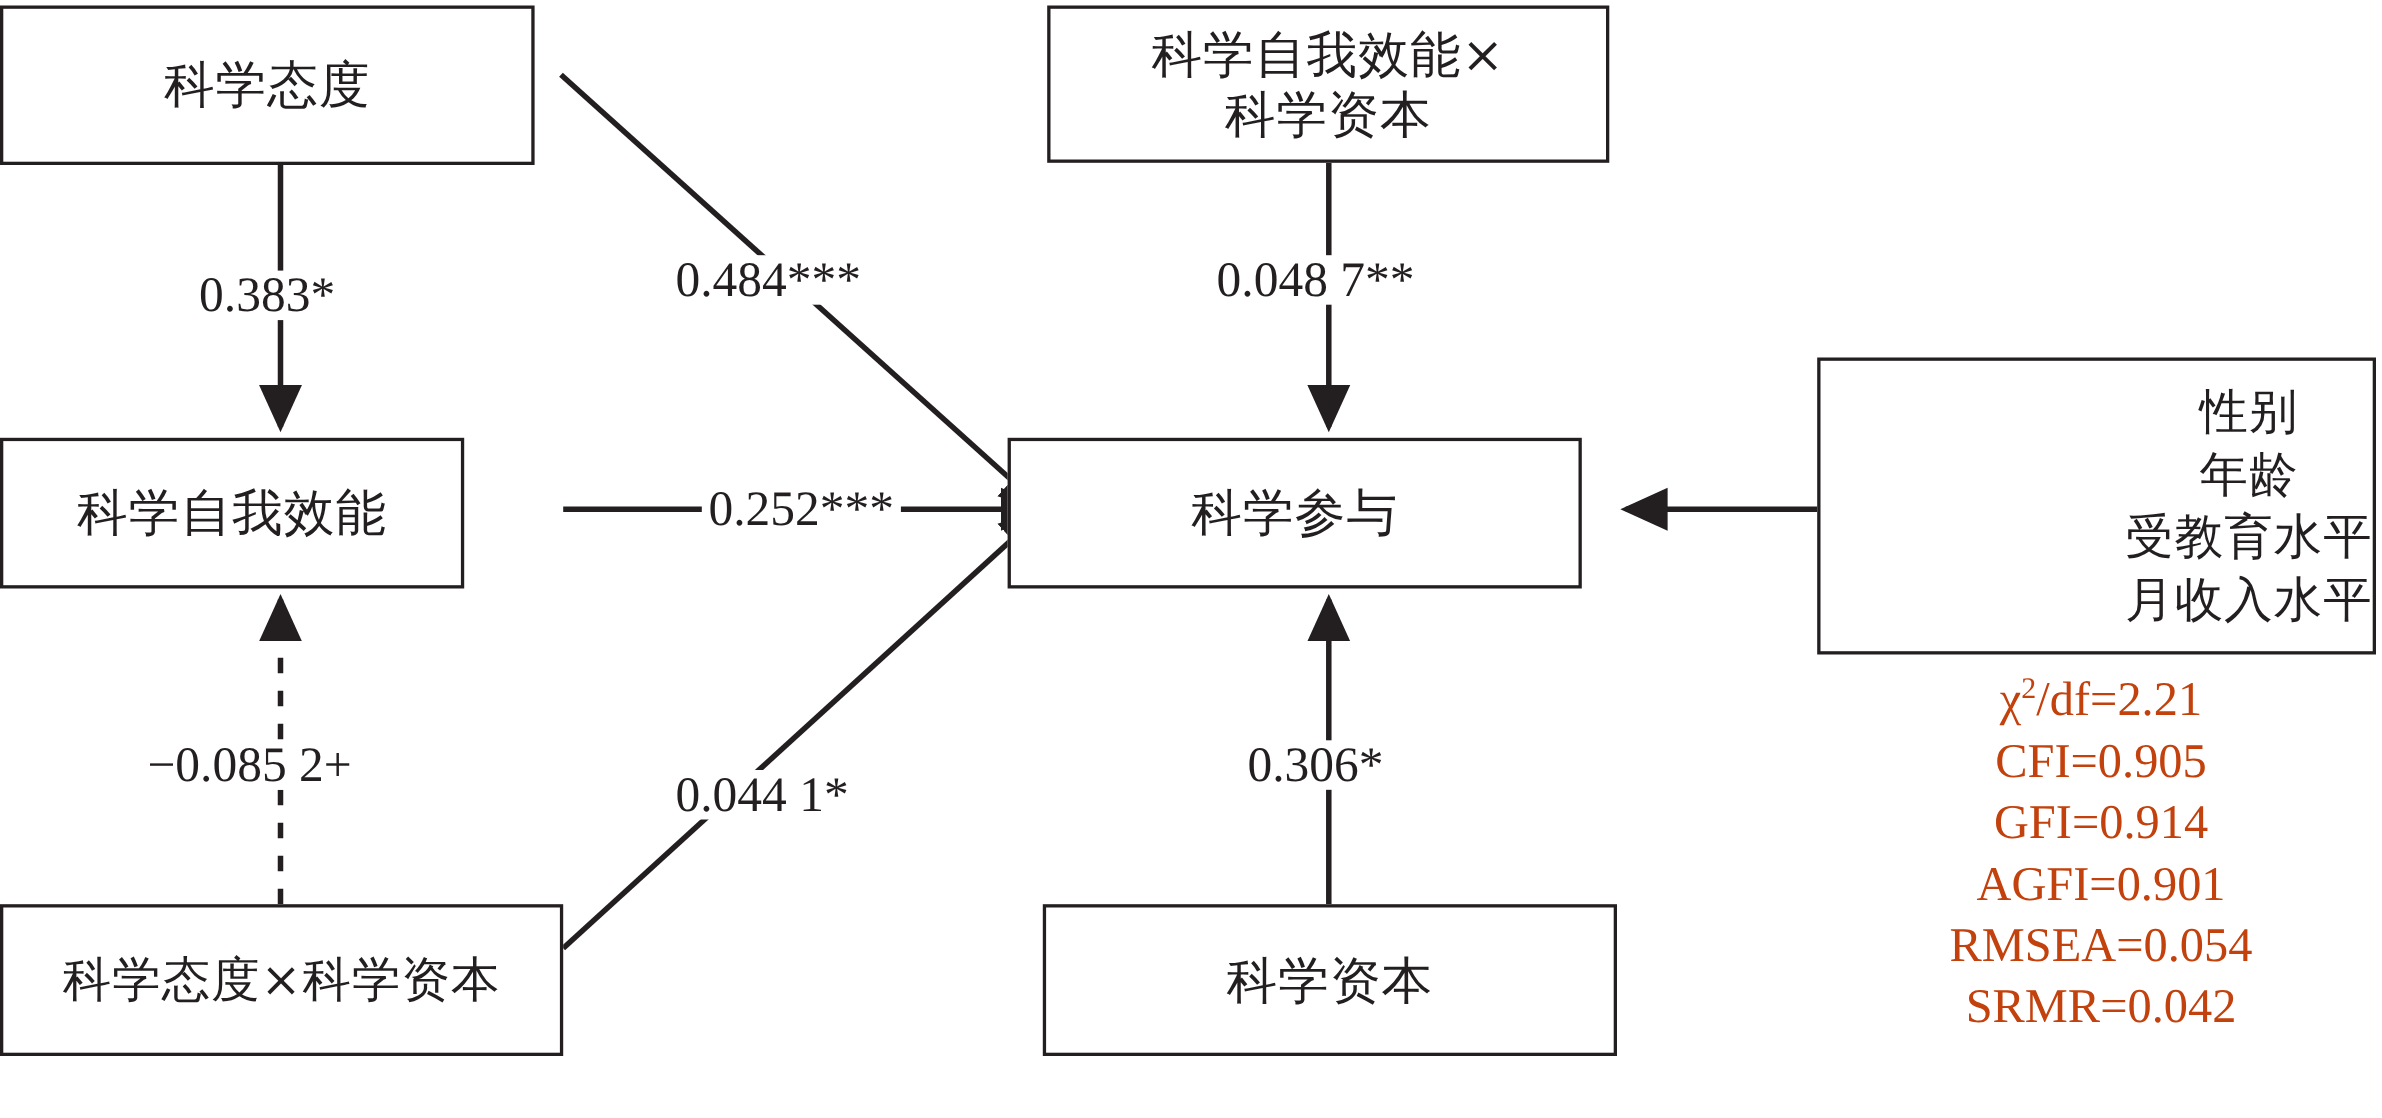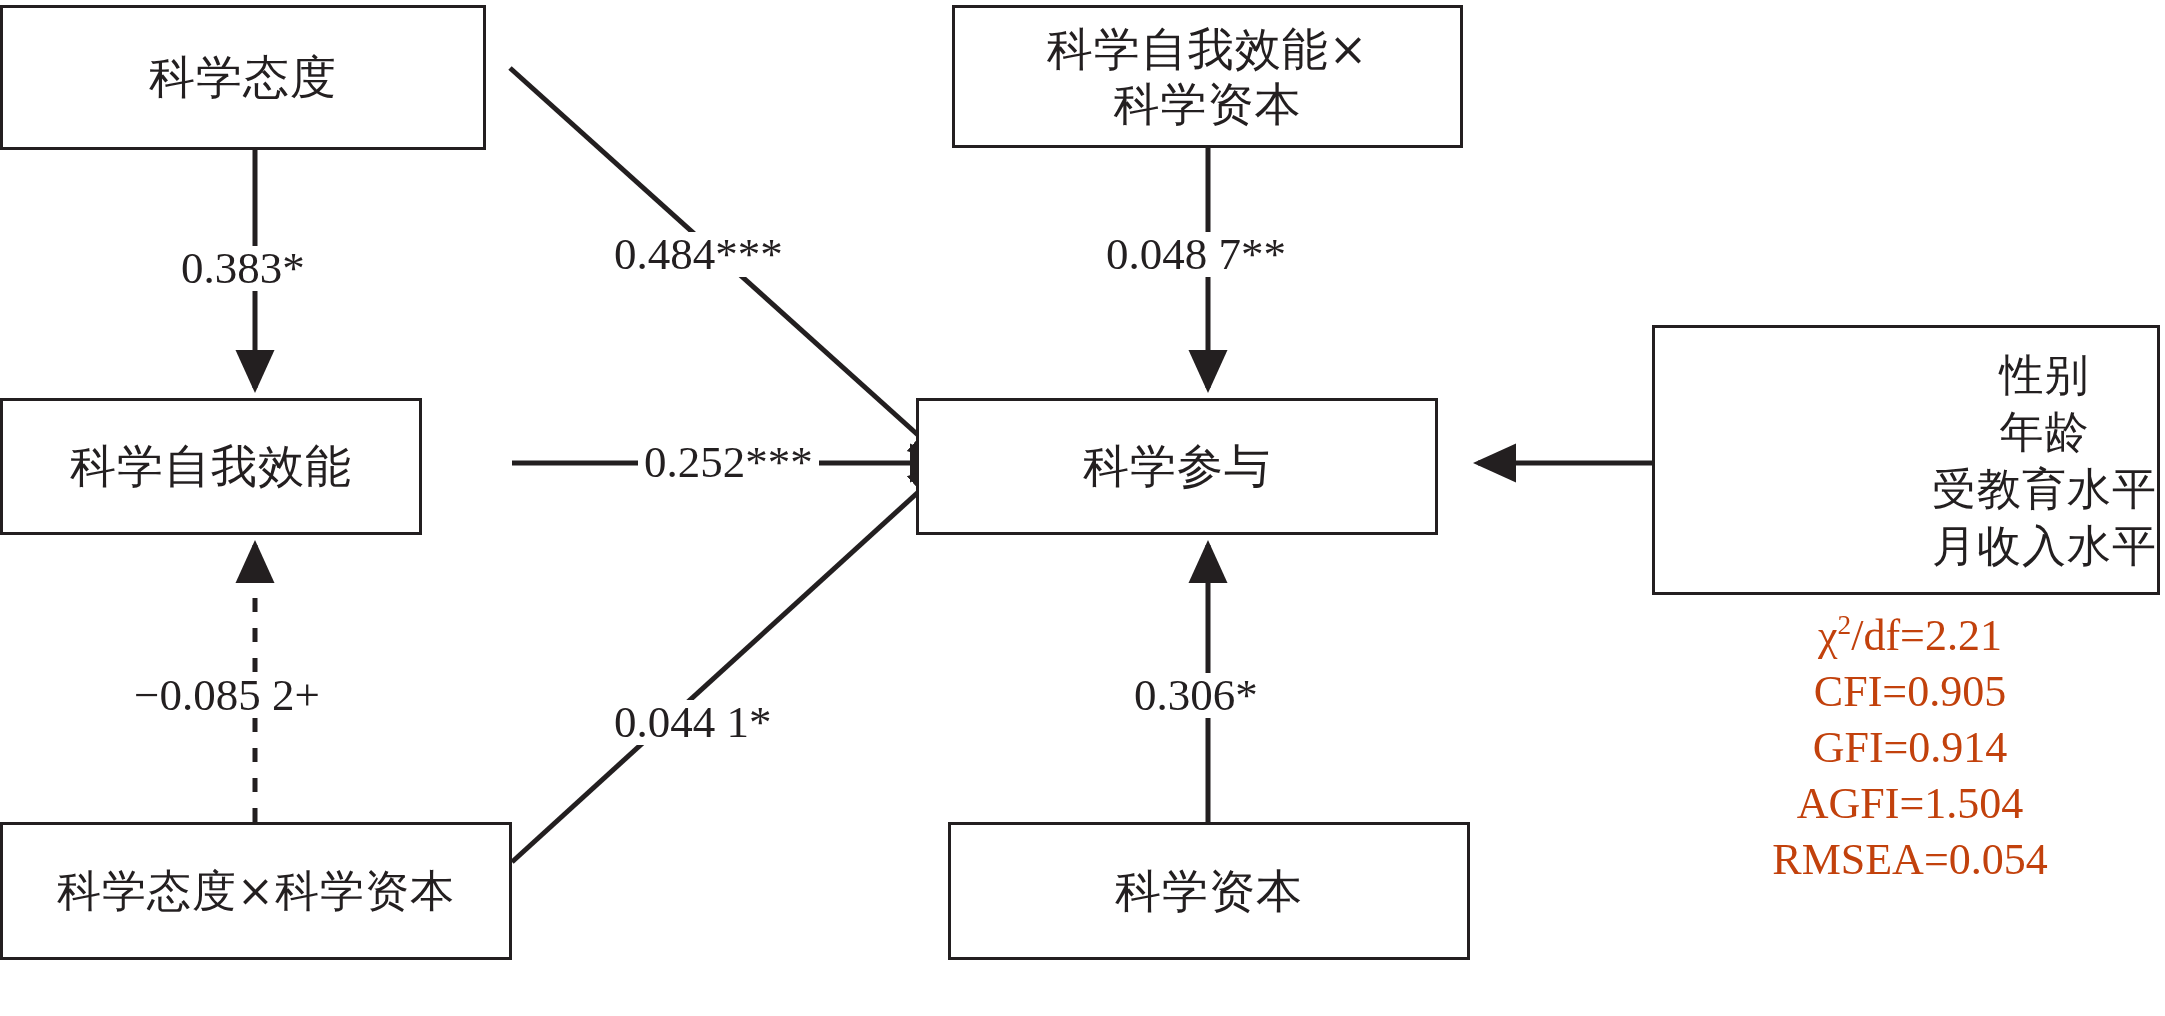--- a/index.html
+++ b/index.html
@@ -146,17 +146,18 @@
   <div class="edge-label" style="left:608px; top:700px;">0.044 1*</div>
 
   <div class="edge-label" style="left:1128px; top:673px;">0.306*</div>
 
   <div class="fit-stats" style="left:1700px; top:608px; width:420px;">
     <div>
       <span>χ</span><sup>2</sup><span>/df=2.21</span>
     </div>
     <div>CFI=0.905</div>
     <div>GFI=0.914</div>
-    <div>AGFI=1.504</div>
+    <div>AGFI=0.901</div>
     <div>RMSEA=0.054</div>
+    <div>SRMR=0.042</div>
   </div>
 
 </div>
 
 </body></html>

